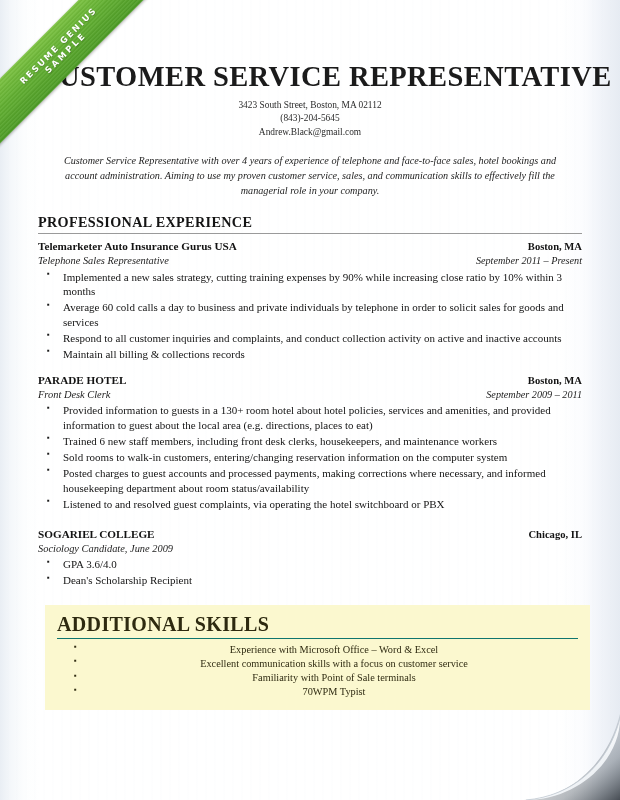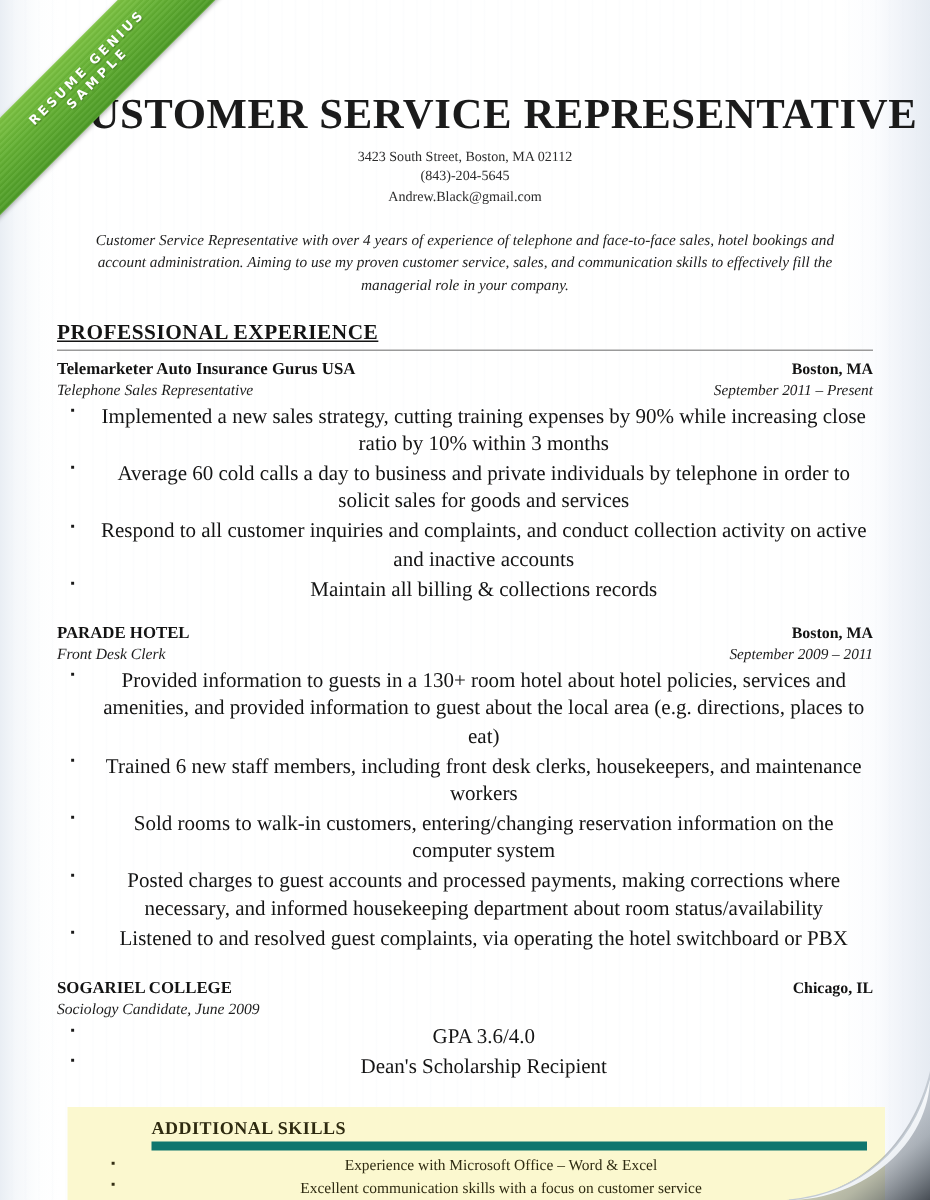--- a/index.html
+++ b/index.html
@@ -133,21 +133,20 @@
   .section { margin-top: 16px; }
 
   .section-heading {
     font-size: 14.2px;
     font-weight: bold;
     letter-spacing: 0.35px;
     color: #141414;
     padding-bottom: 2px;
     border-bottom: 1px solid #9a9a9a;
     line-height: 1.2;
-    text-decoration: underline;
   }
 
   
   .entry { margin-top: 5px; }
 
   .entry-row {
     display: flex;
     justify-content: space-between;
     align-items: baseline;
     line-height: 1.3;
@@ -179,52 +178,50 @@
 
   
   ul.bullets {
     list-style: none;
     margin: 2px 0 0 0;
     padding: 0;
   }
   ul.bullets li {
     position: relative;
     padding-left: 25px;
-    font-size: 14px;
+    font-size: 11px;
     line-height: 1.32;
     color: #141414;
     margin-bottom: 1.5px;
-    text-align: center;
   }
   ul.bullets li::before {
     content: "\25AA";
     position: absolute;
     left: 9px;
     top: -0.5px;
     font-size: 8px;
     color: #1a1a1a;
   }
 
   
   #skills-section {
     margin-top: 17px;
     margin-left: 7px;
     margin-right: -8px;
     background: #fbf8cf;
     padding: 7px 12px 11px 12px;
   }
   #skills-heading {
-    font-size: 12px;
+    font-size: 20px;
     font-weight: bold;
     letter-spacing: 0.35px;
     color: #2e2a10;
     padding-bottom: 2px;
-    border-bottom: 6px solid #0f766e;
+    border-bottom: 1px solid #0f766e;
     line-height: 1.2;
-    margin-left: 44px;
   }
   #skills-list {
     list-style: none;
     margin: 4px 0 0 0;
     padding: 0;
   }
   #skills-list li {
     position: relative;
     padding-left: 33px;
     font-size: 10.3px;

